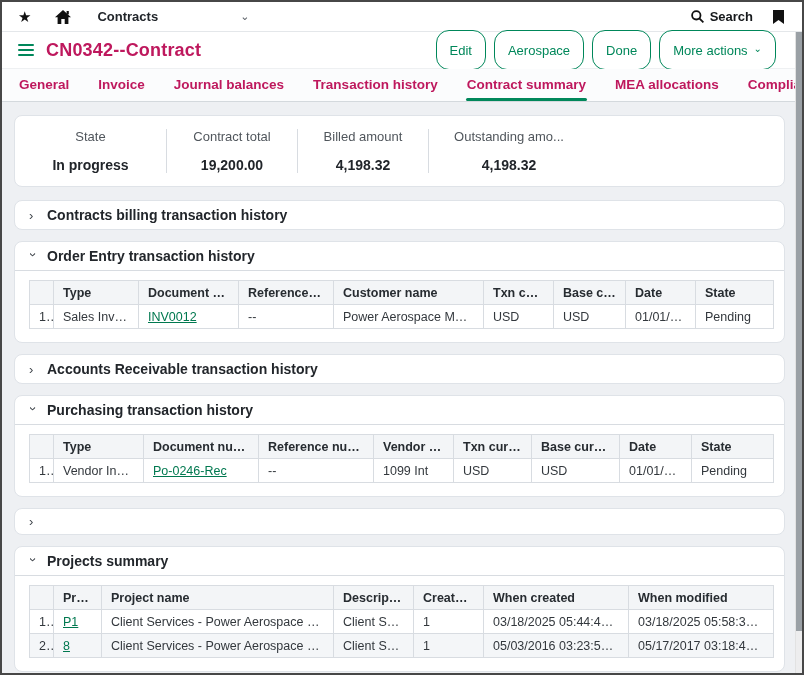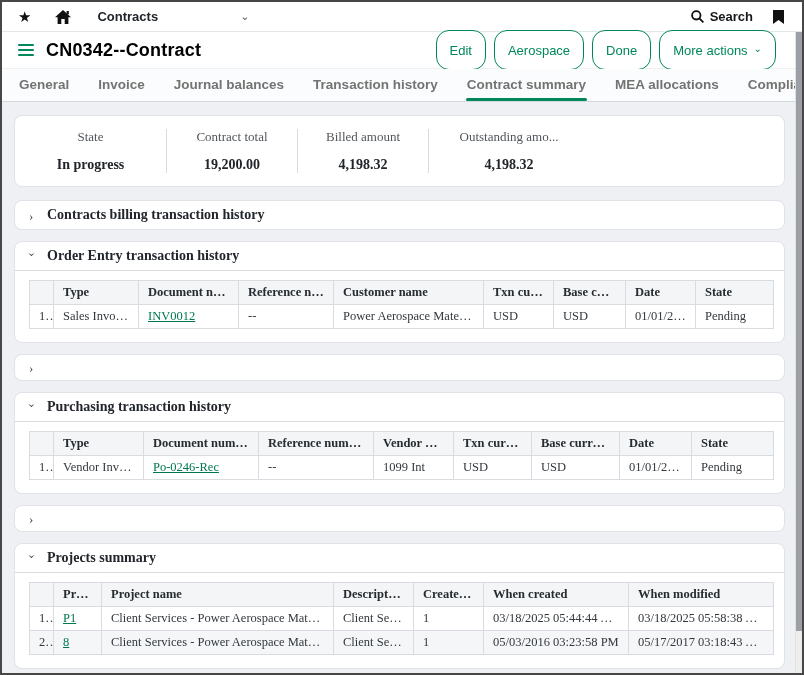--- a/index.html
+++ b/index.html
@@ -14,32 +14,32 @@
   .crumb{display:flex;align-items:center;justify-content:space-between;width:152px;font-size:13px;font-weight:700;color:#21252a;cursor:pointer;}
   .crumb .chev{color:#5a6067;font-size:11px;font-weight:400;}
   .spacer{flex:1;}
   .search{display:flex;align-items:center;gap:6px;font-size:13px;font-weight:700;color:#16191c;margin-right:20px;cursor:pointer;}
   .bookmark{display:flex;margin-right:6px;cursor:pointer;}
 
   
   .header{height:37px;background:#fff;display:flex;align-items:center;padding:0 16px;flex:none;border-bottom:1px solid #eef0f2;}
   .list-icon{width:16px;display:flex;flex-direction:column;gap:3px;margin-right:12px;cursor:pointer;}
   .list-icon i{height:2px;background:var(--accent);border-radius:1px;}
-  h1{font-size:18px;margin:0;color:#000000;font-weight:700;letter-spacing:.2px;text-align:center;}
+  h1{font-size:18px;margin:0;color:#be185d;font-weight:700;letter-spacing:.2px;text-align:center;}
   .actions{margin-left:auto;display:flex;gap:8px;padding-right:10px;}
   .pill{display:flex;align-items:center;gap:6px;background:#fff;border:1px solid var(--accent);color:var(--accent);border-radius:13px;font-size:13px;height:40px;padding:0 13px;font-family:inherit;cursor:pointer;}
   .pill .chev{font-size:10px;margin-top:-3px;}
 
   
   .tabs{height:33px;background:#fbfcfd;display:flex;gap:27px;padding:0 16px;border-bottom:1px solid #d4d9dd;flex:none;align-items:flex-end;}
-  .tab{font-size:13.5px;font-weight:700;color:#737373;padding:0 1px 9px;cursor:pointer;position:relative;white-space:nowrap;}
+  .tab{font-size:13.5px;font-weight:700;color:#be185d;padding:0 1px 9px;cursor:pointer;position:relative;white-space:nowrap;}
   .tab.active::after{content:"";position:absolute;left:0;right:0;bottom:0;height:3px;background:var(--accent);border-radius:2px;}
 
   
-  .content{flex:1;padding:13px 17px 0 12px;overflow:hidden;font-family:Liberation Serif, serif;}
+  .content{flex:1;padding:13px 17px 0 12px;overflow:hidden;}
   .card{background:#fff;border:1px solid #dfe3e8;border-radius:8px;}
 
   .stats{display:flex;height:72px;margin-bottom:13px;padding:13px 0;}
   .stat{width:131px;text-align:center;border-right:1px solid #d8dce1;display:flex;flex-direction:column;justify-content:space-between;}
   .stat:first-child{width:152px;}
   .stat:last-child{width:160px;border-right:none;justify-content:space-between;}
   .stat-label{font-size:13px;color:#50565c;}
   .stat-value{font-size:14px;font-weight:700;color:#21252a;}
 
   .section{margin-bottom:11px;}
@@ -195,20 +195,21 @@
                   <td>01/01/2025</td>
                   <td>Pending</td>
                 </tr>
               </tbody>
             </table>
           </div>
         </section>
         <section class="card section">
           <div class="sec-header">
             <span class="sec-chev">›</span>
+            <span class="sec-title">Accounts Receivable transaction history</span>
           </div>
         </section>
         <section class="card section expanded">
           <div class="sec-header">
             <span class="sec-chev open">›</span>
             <span class="sec-title">Purchasing transaction history</span>
           </div>
           <div class="table-wrap">
             <table>
               <colgroup>

